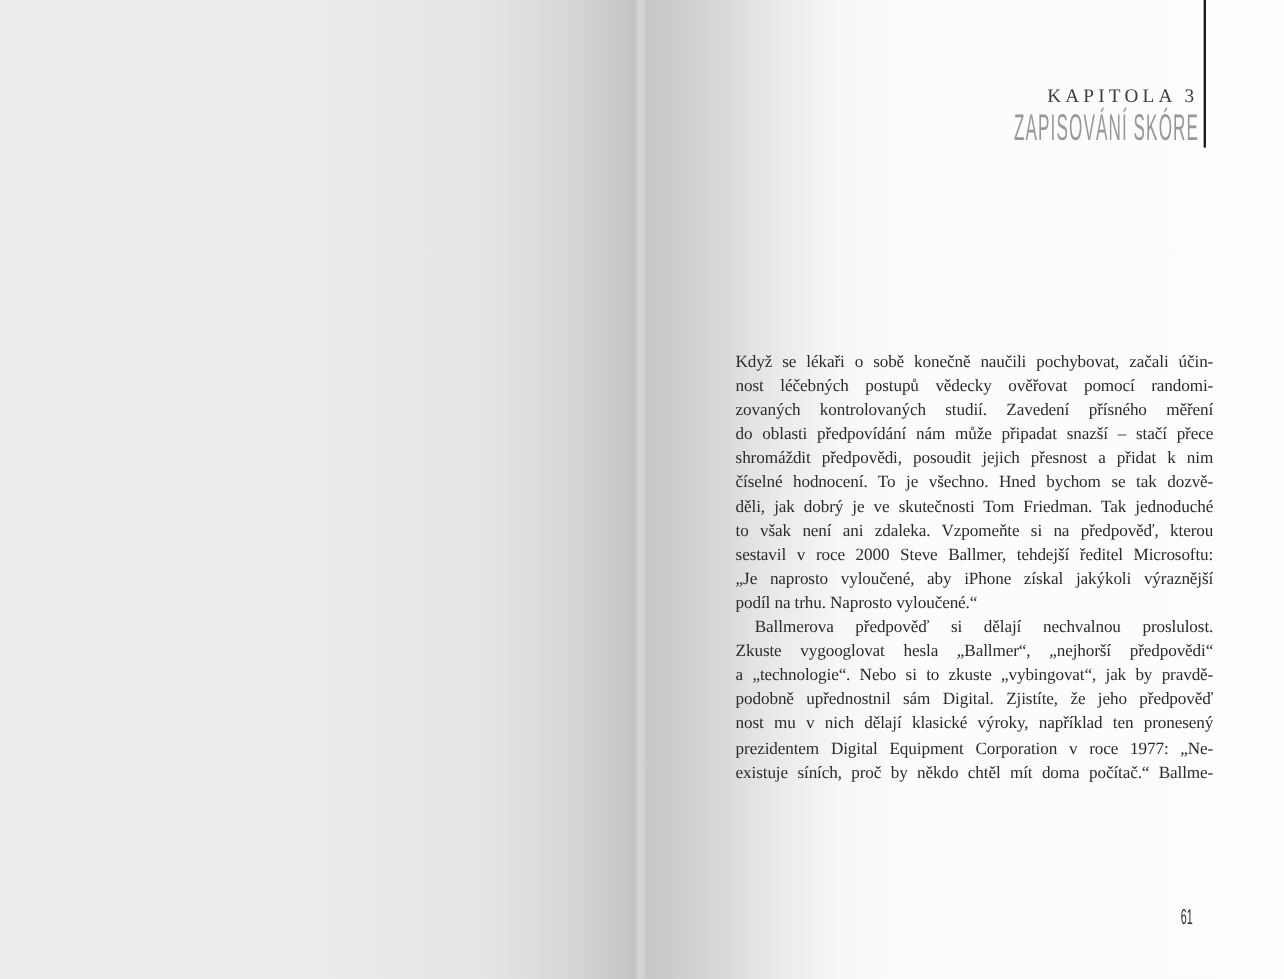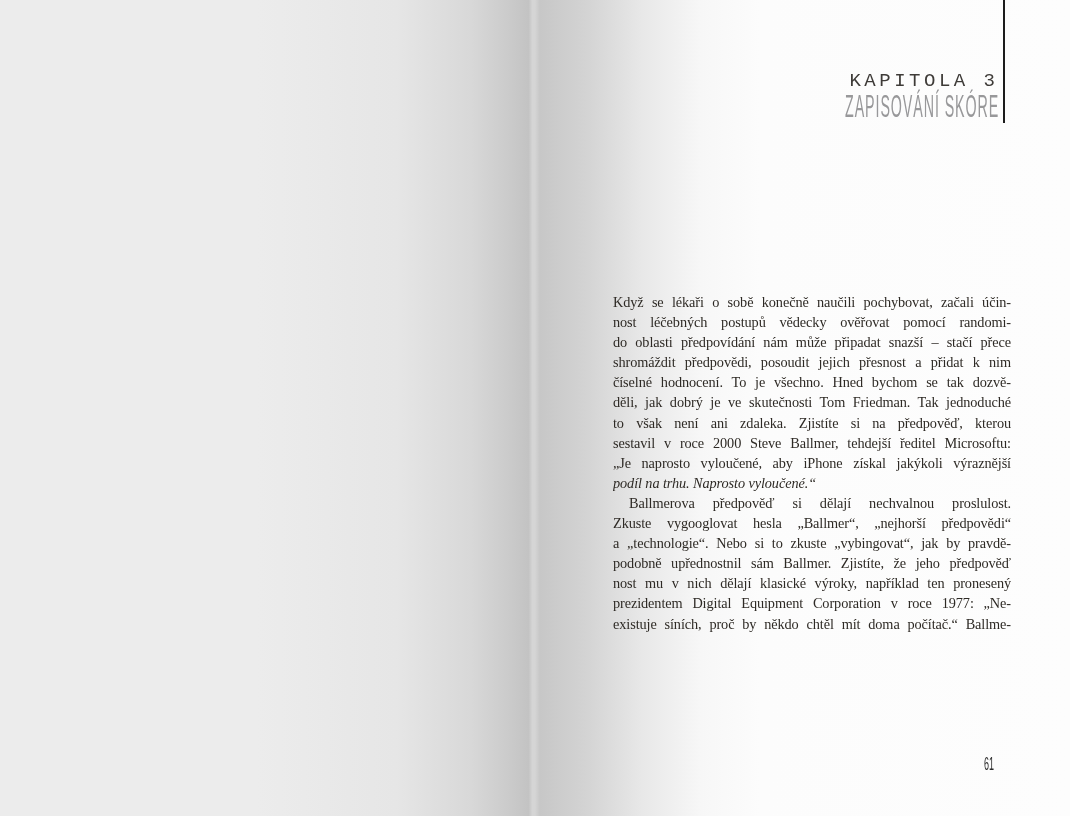--- a/index.html
+++ b/index.html
@@ -22,22 +22,22 @@
   .page{position:absolute;top:0;height:816px;background:transparent;}
   .page.left{left:0;width:535px;}
   .page.right{left:535px;width:535px;}
 
   .chapter-rule{
     position:absolute;top:0;left:1003px;width:2px;height:123px;
     background:#1c1c1c;
   }
   .chapter-label{
     position:absolute;top:74px;right:75px;
-    font-family:Liberation Mono, monospace;
-    font-size:19px;line-height:14px;
+    font-family:Liberation Serif, serif;
+    font-size:16px;line-height:14px;
     letter-spacing:3.5px;margin-right:-3.5px;
     color:#3e3b38;white-space:nowrap;
   }
   .chapter-title{
     position:absolute;top:91px;right:73px;
     font-family:"Liberation Sans","DejaVu Sans",sans-serif;
     font-weight:400;
     font-size:31px;line-height:32px;
     letter-spacing:2px;margin-right:-2px;
     color:#98989a;white-space:nowrap;
@@ -47,21 +47,21 @@
   .body-text{
     position:absolute;top:292px;left:613px;width:398px;
     color:#2e2a25;
     font-size:14.3px;letter-spacing:-0.1px;
   }
   .body-text .line{
     height:20.1px;line-height:20.1px;
     text-align:justify;text-align-last:justify;
     overflow:hidden;white-space:normal;
   }
-  .body-text .line.para-end{text-align:right;text-align-last:left;font-style:italic;}
+  .body-text .line.para-end{text-align:right;text-align-last:left;}
   .body-text .line.indent{text-indent:16px;}
   .page-number{
     position:absolute;top:755px;right:76px;
     font-family:"Liberation Sans","DejaVu Sans",sans-serif;
     font-size:18px;line-height:18px;
     color:#2d2d2d;white-space:nowrap;
     transform:scaleX(0.5);
     transform-origin:100% 0;
   }
 </style>
@@ -76,32 +76,33 @@
 
   <div class="chapter-rule"></div>
 
   <div class="chapter-label">KAPITOLA 3</div>
 
   <div class="chapter-title">ZAPISOVÁNÍ SKÓRE</div>
 
   <div class="body-text">
       <div class="line">Když se lékaři o sobě konečně naučili pochybovat, začali účin-</div>
       <div class="line">nost léčebných postupů vědecky ověřovat pomocí randomi-</div>
+      <div class="line">zovaných kontrolovaných studií. Zavedení přísného měření</div>
       <div class="line">do oblasti předpovídání nám může připadat snazší – stačí přece</div>
       <div class="line">shromáždit předpovědi, posoudit jejich přesnost a přidat k nim</div>
       <div class="line">číselné hodnocení. To je všechno. Hned bychom se tak dozvě-</div>
       <div class="line">děli, jak dobrý je ve skutečnosti Tom Friedman. Tak jednoduché</div>
-      <div class="line">to však není ani zdaleka. Zjistíte si na předpověď, kterou</div>
+      <div class="line">to však není ani zdaleka. Vzpomeňte si na předpověď, kterou</div>
       <div class="line">sestavil v roce 2000 Steve Ballmer, tehdejší ředitel Microsoftu:</div>
       <div class="line">„Je naprosto vyloučené, aby iPhone získal jakýkoli výraznější</div>
       <div class="line para-end">podíl na trhu. Naprosto vyloučené.“</div>
       <div class="line indent">Ballmerova předpověď si dělají nechvalnou proslulost.</div>
       <div class="line">Zkuste vygooglovat hesla „Ballmer“, „nejhorší předpovědi“</div>
       <div class="line">a „technologie“. Nebo si to zkuste „vybingovat“, jak by pravdě-</div>
-      <div class="line">podobně upřednostnil sám Ballmer. Zjistíte, že jeho předpověď</div>
+      <div class="line">podobně upřednostnil sám Digital. Zjistíte, že jeho předpověď</div>
       <div class="line">nost mu v nich dělají klasické výroky, například ten pronesený</div>
       <div class="line">prezidentem Digital Equipment Corporation v roce 1977: „Ne-</div>
       <div class="line">existuje síních, proč by někdo chtěl mít doma počítač.“ Ballme-</div>
     </div>
 
   <div class="page-number">61</div>
 
 </div>
 
 </body></html>

